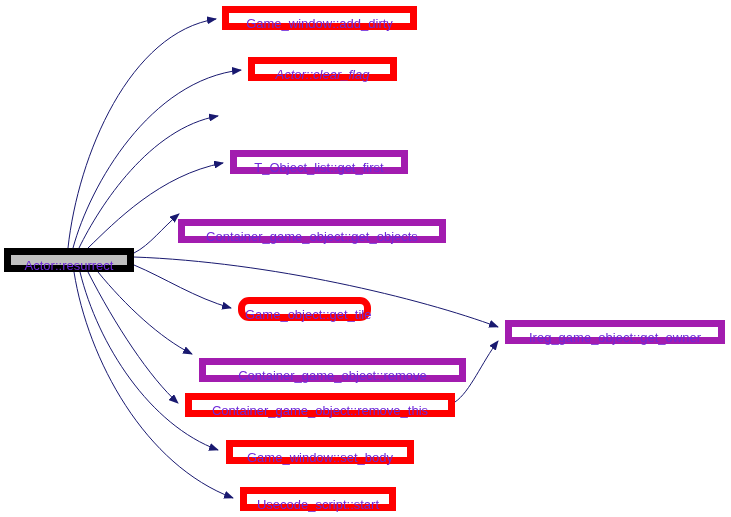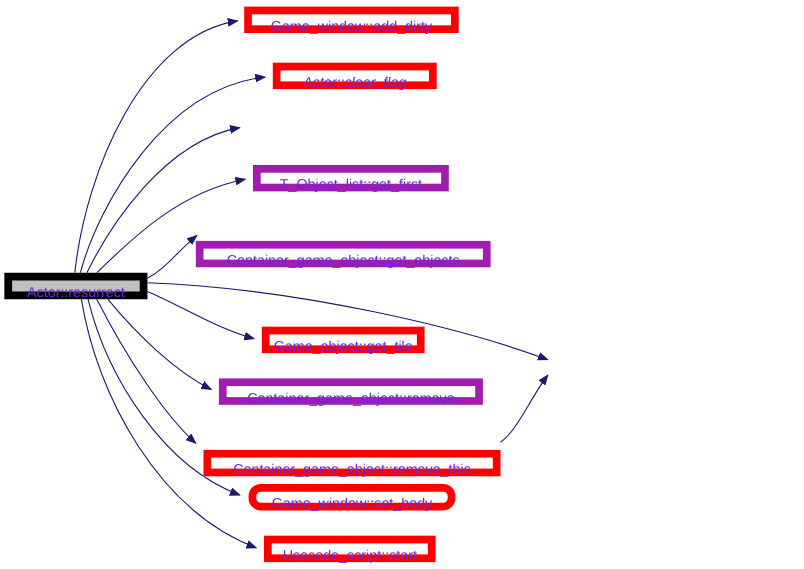--- a/index.html
+++ b/index.html
@@ -69,19 +69,20 @@
     <path class="edge" marker-end="url(#arrow)" d="M 134 257 C 270 262, 420 298, 498 327"></path>
     <path class="edge" marker-end="url(#arrow)" d="M 455 402 C 470 392, 482 362, 498 341"></path>
   </svg>
 
   <div class="node root" style="left:4px;   top:248px; width:130px;">Actor::resurrect</div>
 
   <div class="node red" style="left:222px; top:6px;   width:195px;">Game_window::add_dirty</div>
   <div class="node red" style="left:248px; top:57px;  width:149px;font-style:italic;">Actor::clear_flag</div>
   <div class="node" style="left:230px; top:150px; width:178px;">T_Object_list::get_first</div>
   <div class="node" style="left:178px; top:199px; width:268px;margin-top:20px;">Container_game_object::get_objects</div>
-  <div class="node red" style="left:238px; top:297px; width:148px;">Game_object::get_tile</div>
-  <div class="node" style="left:199px; top:344px; width:240px;">Container_game_object::remove</div>
-  <div class="node red" style="left:185px; top:393px; width:270px;margin-top:16px;">Container_game_object::remove_this</div>
-  <div class="node red" style="left:226px; top:440px; width:188px;border-radius:11px;">Game_window::set_body</div>
+  <div class="node red" style="left:238px; top:297px; width:133px;border-radius:11px;">Game_object::get_tile</div>
+  <div class="node" style="left:199px; top:358px; width:267px;">Container_game_object::remove</div>
+  <div class="node red" style="left:185px; top:393px; width:270px;">Container_game_object::remove_this</div>
+  <div class="node red" style="left:226px; top:440px; width:188px;">Game_window::set_body</div>
   <div class="node red" style="left:240px; top:487px; width:156px;">Usecode_script::start</div>
+  <div class="node" style="left:505px; top:320px; width:220px;">Ireg_game_object::get_owner</div>
 
 </div>
 
 </body></html>

